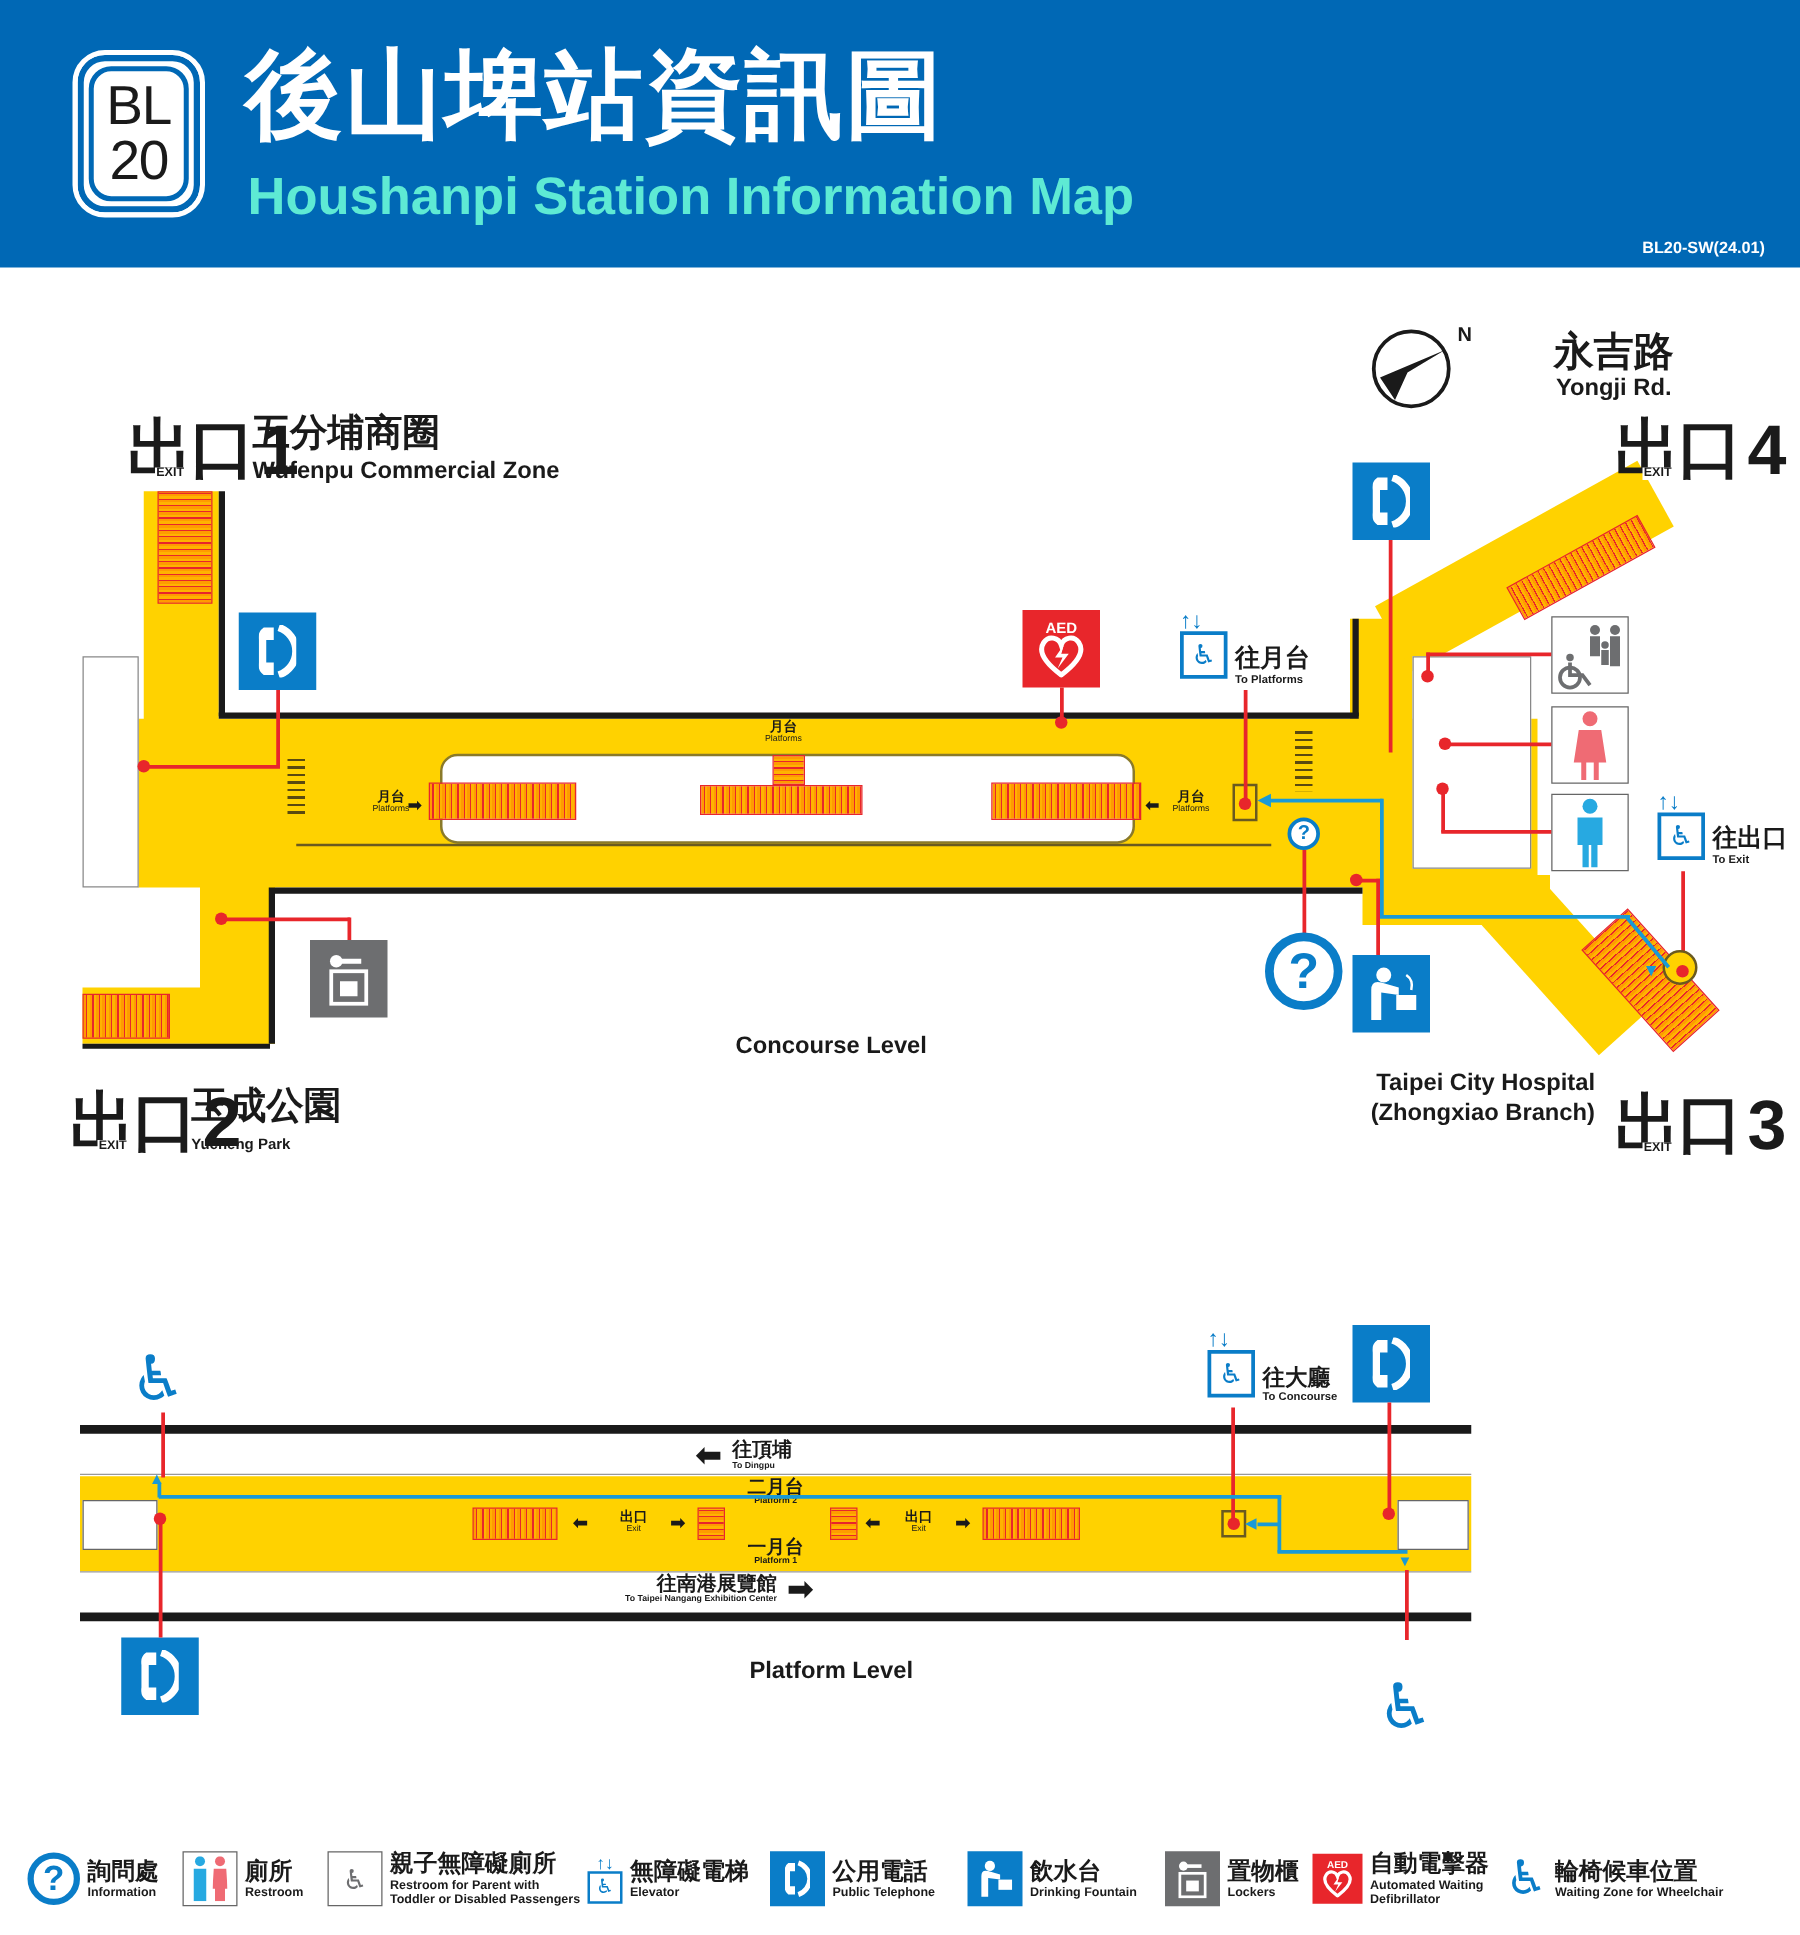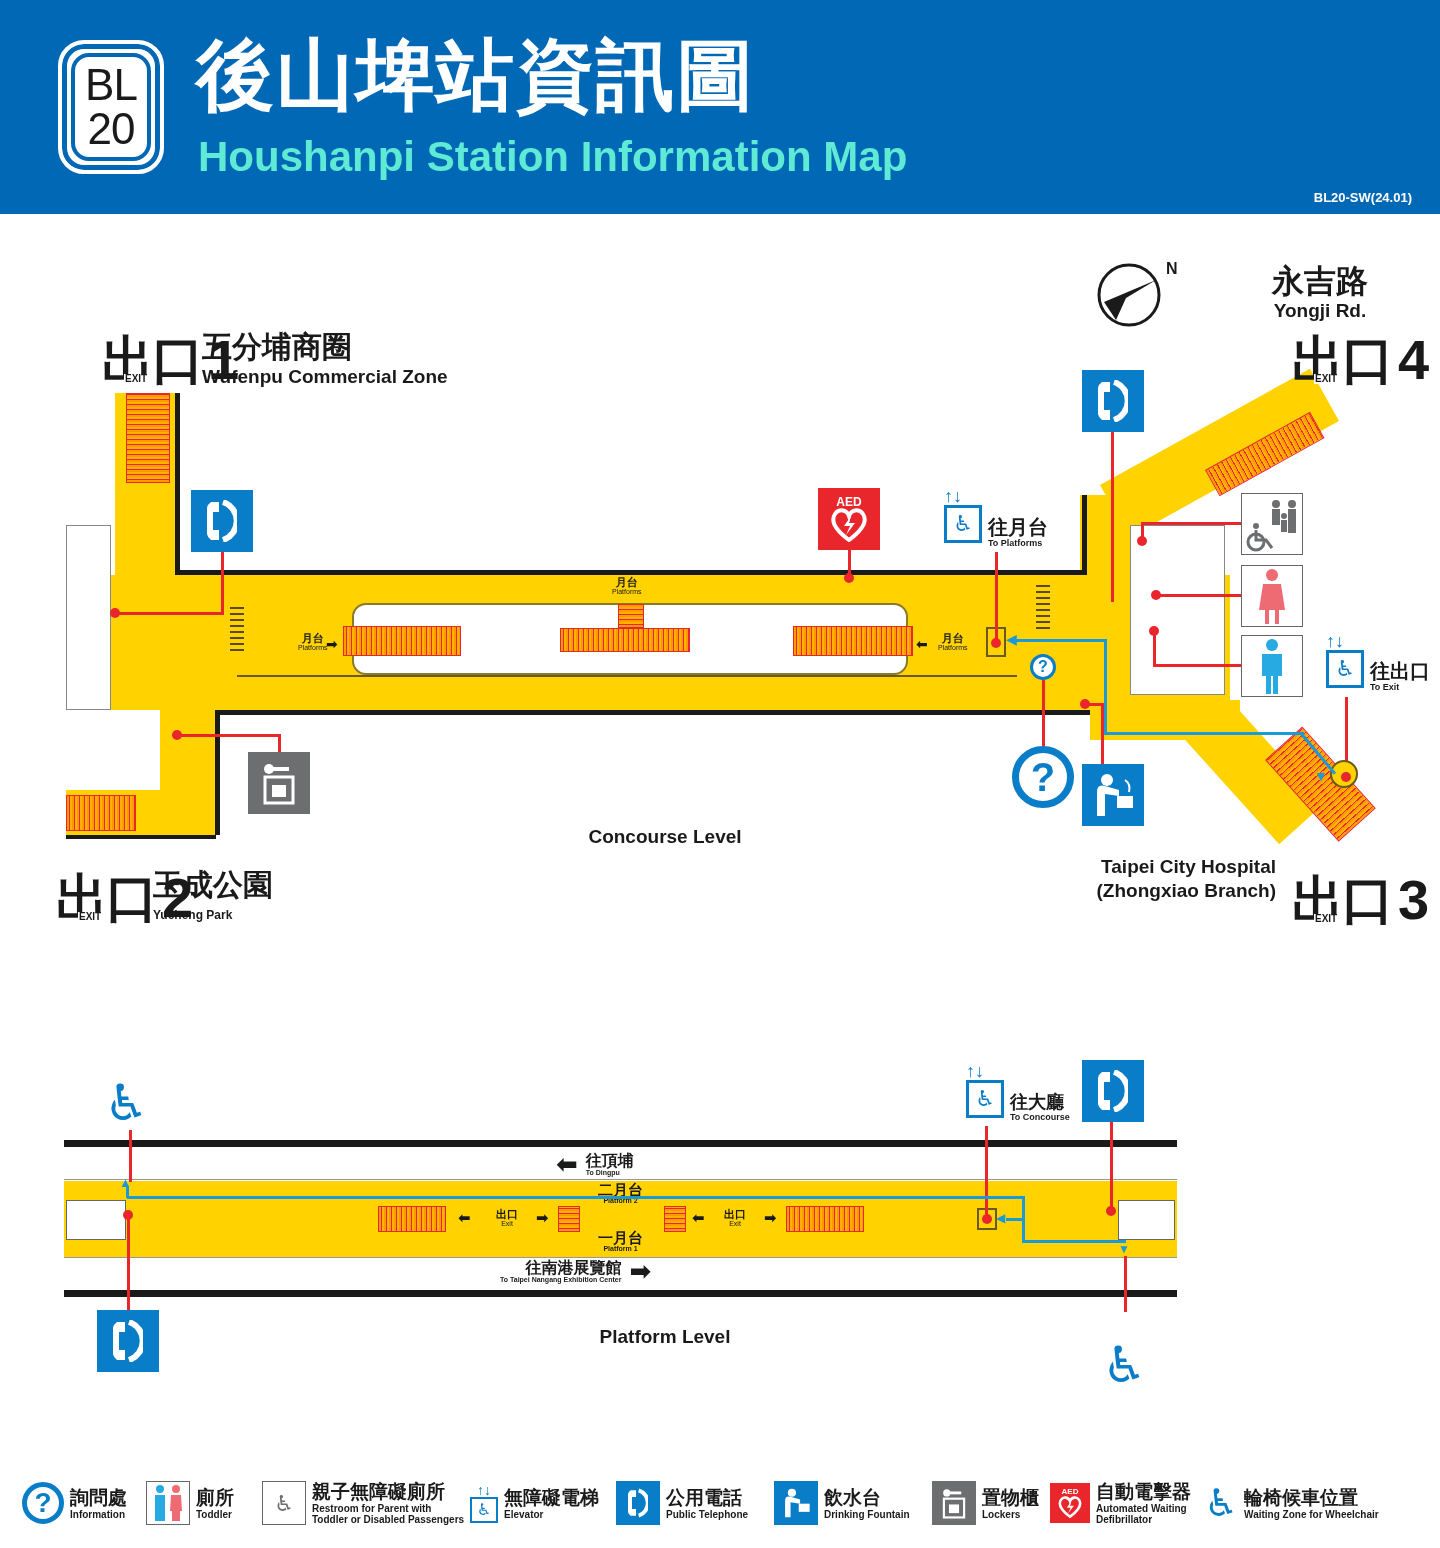--- a/index.html
+++ b/index.html
@@ -126,21 +126,21 @@
   <div class="exit-mark" style="left:56px;top:872px;">
     <span class="exit-zh">出口</span>
     <span class="exit-tag">EXIT</span>
     <span class="exit-num">2</span>
   </div>
   <div class="abs" style="left:153px;top:866px;">
     <div class="lbl-zh" style="font-size:30px;line-height:38px;">玉成公園</div>
     <div class="lbl-en" style="font-size:12px;line-height:22px;">Yucheng Park</div>
   </div>
 
-  <div class="abs" style="left:1240px;top:262px;text-align:center;width:160px;">
+  <div class="abs" style="left:1211px;top:262px;text-align:center;width:160px;">
     <div class="lbl-zh" style="font-size:32px;line-height:38px;">永吉路</div>
     <div class="lbl-en" style="font-size:19px;line-height:22px;">Yongji Rd.</div>
   </div>
   <div class="exit-mark" style="left:1292px;top:334px;">
     <span class="exit-zh">出口</span>
     <span class="exit-tag">EXIT</span>
     <span class="exit-num">4</span>
   </div>
 
   <div class="abs" style="left:980px;top:856px;width:296px;text-align:right;">
@@ -393,21 +393,21 @@
           <circle cx="6" cy="4" r="4" fill="#27a9e1"></circle>
           <rect x="1" y="10" width="10" height="26" fill="#27a9e1"></rect>
         </svg>
       <svg width="12" height="36" viewBox="0 0 12 36">
           <circle cx="6" cy="4" r="4" fill="#ef6b74"></circle>
           <path d="M1 10 h10 l1 16 h-2 v10 h-8 v-10 h-2z" fill="#ef6b74"></path>
         </svg>
     </div>
     <div class="leg-text">
         <span class="leg-zh">廁所</span>
-        <span class="leg-en">Toddler</span>
+        <span class="leg-en">Restroom</span>
       </div>
   </div>
   <div class="leg-item" style="left:262px;">
     <div style="width:44px;height:44px;border:1px solid #666;color:#6d6e70;font-size:22px;text-align:center;line-height:44px;">♿</div>
     <div class="leg-text">
         <span class="leg-zh">親子無障礙廁所</span>
         <span class="leg-en">Restroom for Parent with</span>
         <span class="leg-en">Toddler or Disabled Passengers</span>
       </div>
   </div>

